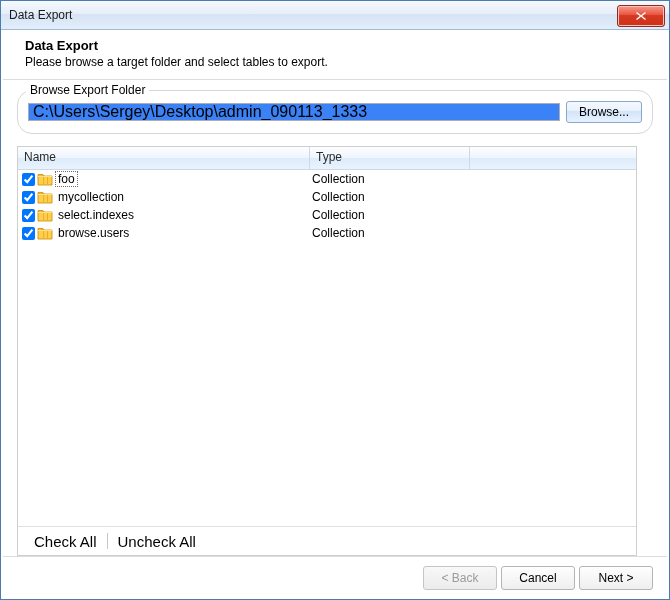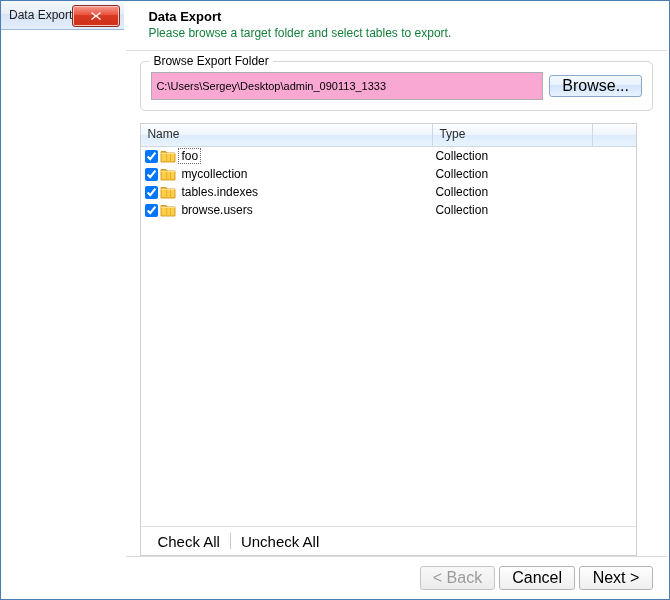--- a/index.html
+++ b/index.html
@@ -1,38 +1,38 @@
 <!DOCTYPE html>
 <html><head>
 <meta charset="utf-8">
 <style>
   html,body{margin:0;padding:0;font-family:"Segoe UI",Tahoma,Arial,sans-serif;font-size:12px;color:#000;background:#fff}
-  .window{width:670px;height:600px;box-sizing:border-box;border:1px solid #4a7cb0;display:flex;flex-direction:row;background:#fff;position:relative}
+  .window{width:670px;height:600px;box-sizing:border-box;border:1px solid #4a7cb0;display:flex;flex-direction:column;background:#fff;position:relative}
   
   .titlebar{height:28px;display:flex;align-items:center;justify-content:space-between;
     background:linear-gradient(to bottom,#f6f9fd 0%,#e6eef9 45%,#d5e3f4 46%,#e3eefb 100%);
     border-bottom:1px solid #9fb9d8;padding-left:8px}
   .titlebar .title{color:#1a1a1a}
   .close-btn{width:46px;height:20px;margin:2px 4px 0 0;border:1px solid #8b2c24;border-radius:3px;
     background:linear-gradient(to bottom,#f59b8e 0%,#e9523d 45%,#d63a22 46%,#cf2f17 100%);
     display:flex;align-items:center;justify-content:center;cursor:default;box-shadow:inset 0 0 0 1px #f9c4bb}
   .close-btn svg{display:block}
   
   .content{flex:1;display:flex;flex-direction:column;padding:0 2px}
   .header-block{padding:8px 14px 10px 22px;border-bottom:1px solid #dcdcdc}
   .header-title{font-weight:bold;font-size:13px;margin-bottom:2px}
-  .header-sub{font-size:12px;color:#15803d}
+  .header-sub{font-size:12px;color:#000000}
   
-  .group{margin:10px 14px 0 14px;border:1px solid #d7d7d7;border-radius:5px;padding:10px 10px 10px 10px;position:relative}
+  .group{margin:10px 14px 0 14px;border:1px solid #d7d7d7;border-radius:15px;padding:10px 10px 10px 10px;position:relative}
   .group-legend{position:absolute;top:-8px;left:8px;background:#fff;padding:0 4px;font-size:12px;color:#000}
   .path-row{display:flex;gap:6px;align-items:center}
-  .path-input{flex:1;height:28px;box-sizing:border-box;border:1px solid #abadb3;padding:2px 4px;font-family:inherit;font-size:11px;background:#f9a8d4}
+  .path-input{flex:1;height:18px;box-sizing:border-box;border:1px solid #abadb3;padding:2px 4px;font-family:inherit;font-size:16px;background:#3b82f6}
   .btn{height:22px;box-sizing:border-box;border:1px solid #8aa8c9;border-radius:3px;
     background:linear-gradient(to bottom,#f4f9ff 0%,#e8f1fc 45%,#d2e4f8 46%,#e7f2ff 100%);
-    padding:0 12px;font-family:inherit;font-size:16px;color:#000;cursor:default}
+    padding:0 12px;font-family:inherit;font-size:12px;color:#000;cursor:default}
   .btn:disabled{color:#9b9b9b;border-color:#c5c5c5;background:linear-gradient(to bottom,#f8f8f8,#ececec);box-shadow:none}
   .btn-plain{background:linear-gradient(to bottom,#fefefe,#efefef);border:1px solid #b4b4b4}
   
   .table-wrap{margin:12px 30px 0 14px;border:1px solid #cfcfcf;flex:1;display:flex;flex-direction:column;overflow:hidden}
   .thead{display:flex;height:22px;background:linear-gradient(to bottom,#fdfeff 0%,#eef5fd 48%,#dcebfb 50%,#e9f3fe 100%);
     border-bottom:1px solid #cdd9e6;color:#2b2b2b}
   .th{box-sizing:border-box;border-right:1px solid #cdd9e6;padding:3px 6px;font-size:12px}
   .col-name{width:292px}
   .col-type{width:160px}
   .col-rest{flex:1;border-right:none}
@@ -127,21 +127,21 @@
               <input type="checkbox" class="chk" checked="" style="">
               <span class="folder-icon">
                 <svg width="16" height="13" viewBox="0 0 16 13">
                   <path d="M1 3 L1 12 L15 12 L15 3 Z" fill="#ffcf4b" stroke="#c98a00" stroke-width="0.8"></path>
                   <path d="M1 3 L1 1.5 L6 1.5 L7 3 Z" fill="#ffd97a" stroke="#c98a00" stroke-width="0.8"></path>
                   <rect x="1" y="3" width="14" height="1" fill="#ffe08a"></rect>
                   <rect x="6.5" y="4" width="0.6" height="7" fill="#d79a10"></rect>
                   <rect x="10" y="4" width="0.6" height="7" fill="#d79a10"></rect>
                 </svg>
               </span>
-              <span class="name-text">tables.indexes</span>
+              <span class="name-text">select.indexes</span>
             </div>
             <div class="cell-type">Collection</div>
           </div>
           <div class="row">
             <div class="cell-name">
               <input type="checkbox" class="chk" checked="" style="">
               <span class="folder-icon">
                 <svg width="16" height="13" viewBox="0 0 16 13">
                   <path d="M1 3 L1 12 L15 12 L15 3 Z" fill="#ffcf4b" stroke="#c98a00" stroke-width="0.8"></path>
                   <path d="M1 3 L1 1.5 L6 1.5 L7 3 Z" fill="#ffd97a" stroke="#c98a00" stroke-width="0.8"></path>

